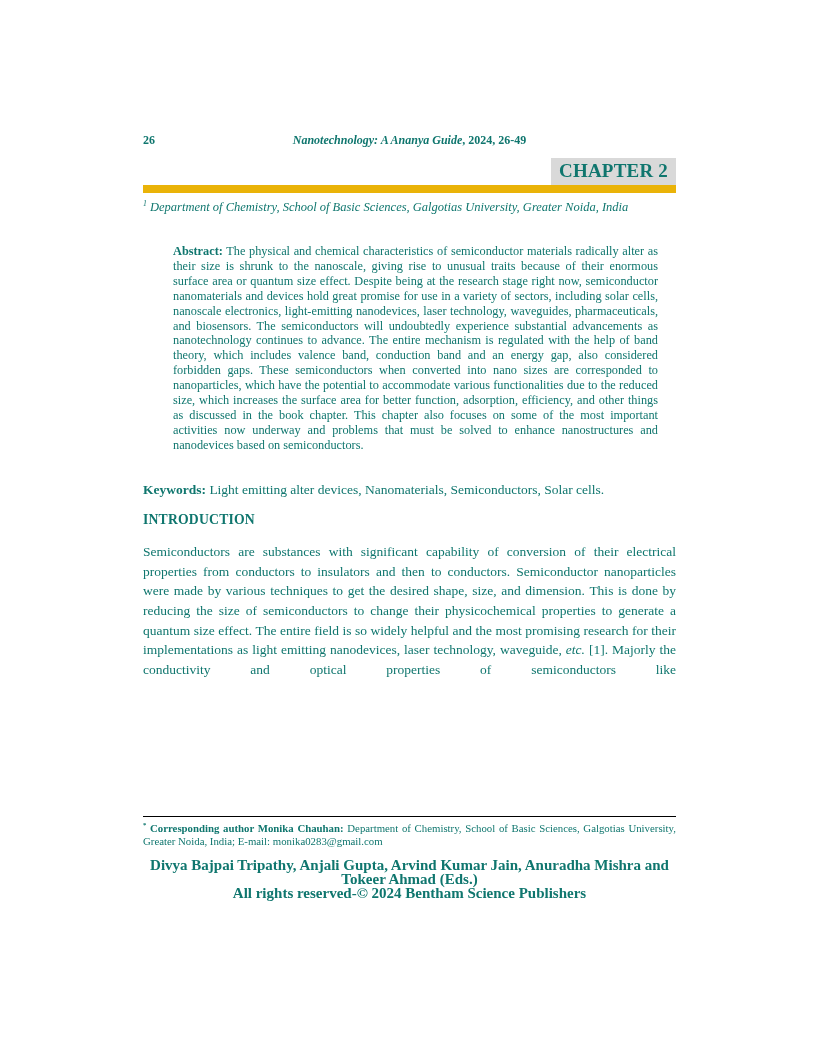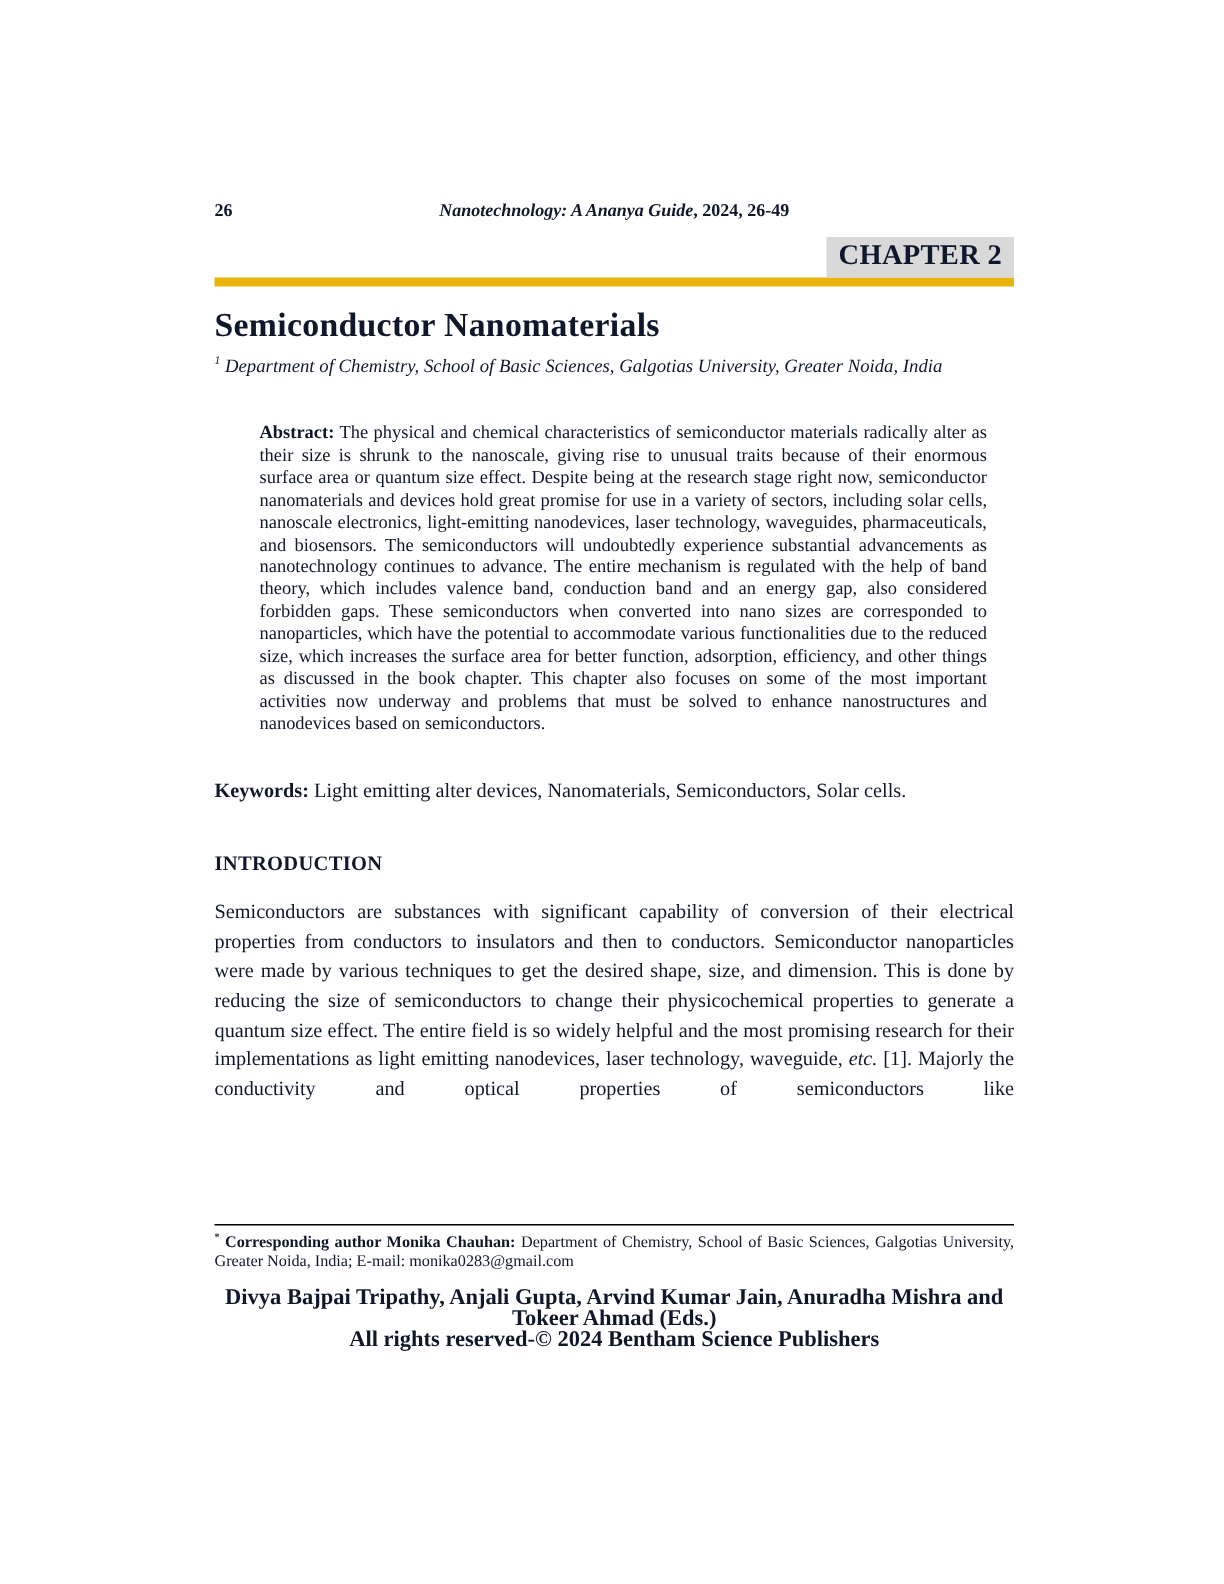--- a/index.html
+++ b/index.html
@@ -3,41 +3,41 @@
 <meta charset="utf-8">
 <style>
   * { margin: 0; padding: 0; box-sizing: border-box; }
   html, body { background: #ffffff; }
   .page {
     position: relative;
     width: 816px;
     height: 1056px;
     margin: 0 auto;
     background: #ffffff;
-    color: #0f172a;
+    color: #0f766e;
     font-family: "Liberation Serif", "DejaVu Serif", serif;
     padding: 133px 140px 0 143px;
     overflow: hidden;
   }
   
   .running-head {
     position: relative;
     font-size: 12px;
     font-weight: bold;
     text-align: center;
     height: 15px;
     line-height: 15px;
   }
   .page-number { position: absolute; left: 0; top: 0; font-style: normal; }
   .running-title-italic { font-style: italic; }
   
   .chapter-row {
     margin-top: 10px;
     text-align: right;
-    border-bottom: 6px solid #eab308;
+    border-bottom: 8px solid #eab308;
   }
   .chapter-badge {
     display: inline-block;
     background: #d9d9d9;
     font-size: 19px;
     font-weight: bold;
     padding: 2px 8px 3px 8px;
     letter-spacing: 0.2px;
   }
   
@@ -64,21 +64,21 @@
   
   .keywords-block {
     margin-top: 27px;
     font-size: 13.5px;
     line-height: 19.5px;
     text-align: justify;
   }
   .keywords-label { font-weight: bold; }
   
   .section-heading {
-    margin-top: 32px;
+    margin-top: 13px;
     font-size: 13.7px;
     font-weight: bold;
     letter-spacing: 0.2px;
   }
   .intro-paragraph {
     margin-top: 14px;
     font-size: 13.5px;
     line-height: 19.6px;
     text-align: justify;
     text-align-last: justify;
@@ -116,21 +116,20 @@
 
   <div class="running-head">
     <span class="page-number">26</span>
     <span class="running-title"><span class="running-title-italic">Nanotechnology: A Ananya Guide</span><span>, 2024, 26-49</span></span>
   </div>
 
   <div class="chapter-row">
     <span class="chapter-badge" style="background: rgb(217, 217, 217);">CHAPTER 2</span>
   </div>
 
-  <h1 class="chapter-title">Semiconductor Nanomaterials</h1>
 
 
   <div class="affiliation"><sup>1</sup><span> Department of Chemistry, School of Basic Sciences, Galgotias University, Greater Noida, India</span></div>
 
   <div class="abstract-block"><span class="abstract-label">Abstract:</span><span> The physical and chemical characteristics of semiconductor materials radically alter as their size is shrunk to the nanoscale, giving rise to unusual traits because of their enormous surface area or quantum size effect. Despite being at the research stage right now, semiconductor nanomaterials and devices hold great promise for use in a variety of sectors, including solar cells, nanoscale electronics, light-emitting nanodevices, laser technology, waveguides, pharmaceuticals, and biosensors. The semiconductors will undoubtedly experience substantial advancements as nanotechnology continues to advance. The entire mechanism is regulated with the help of band theory, which includes valence band, conduction band and an energy gap, also considered forbidden gaps. These semiconductors when converted into nano sizes are corresponded to nanoparticles, which have the potential to accommodate various functionalities due to the reduced size, which increases the surface area for better function, adsorption, efficiency, and other things as discussed in the book chapter. This chapter also focuses on some of the most important activities now underway and problems that must be solved to enhance nanostructures and nanodevices based on semiconductors.</span></div>
 
   <div class="keywords-block"><span class="keywords-label">Keywords:</span><span> Light emitting alter devices, Nanomaterials, Semiconductors, Solar cells.</span></div>
 
   <h2 class="section-heading">INTRODUCTION</h2>
 

